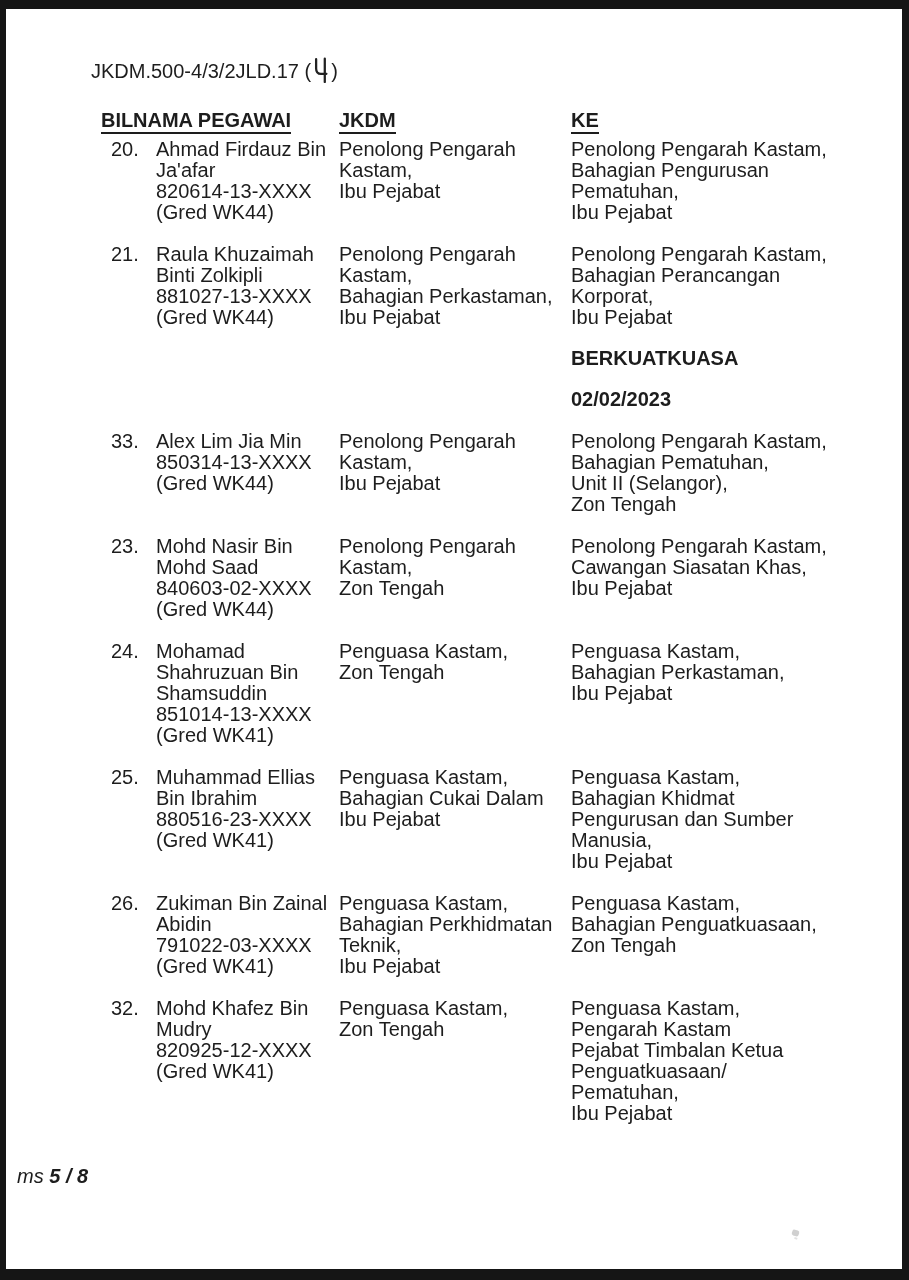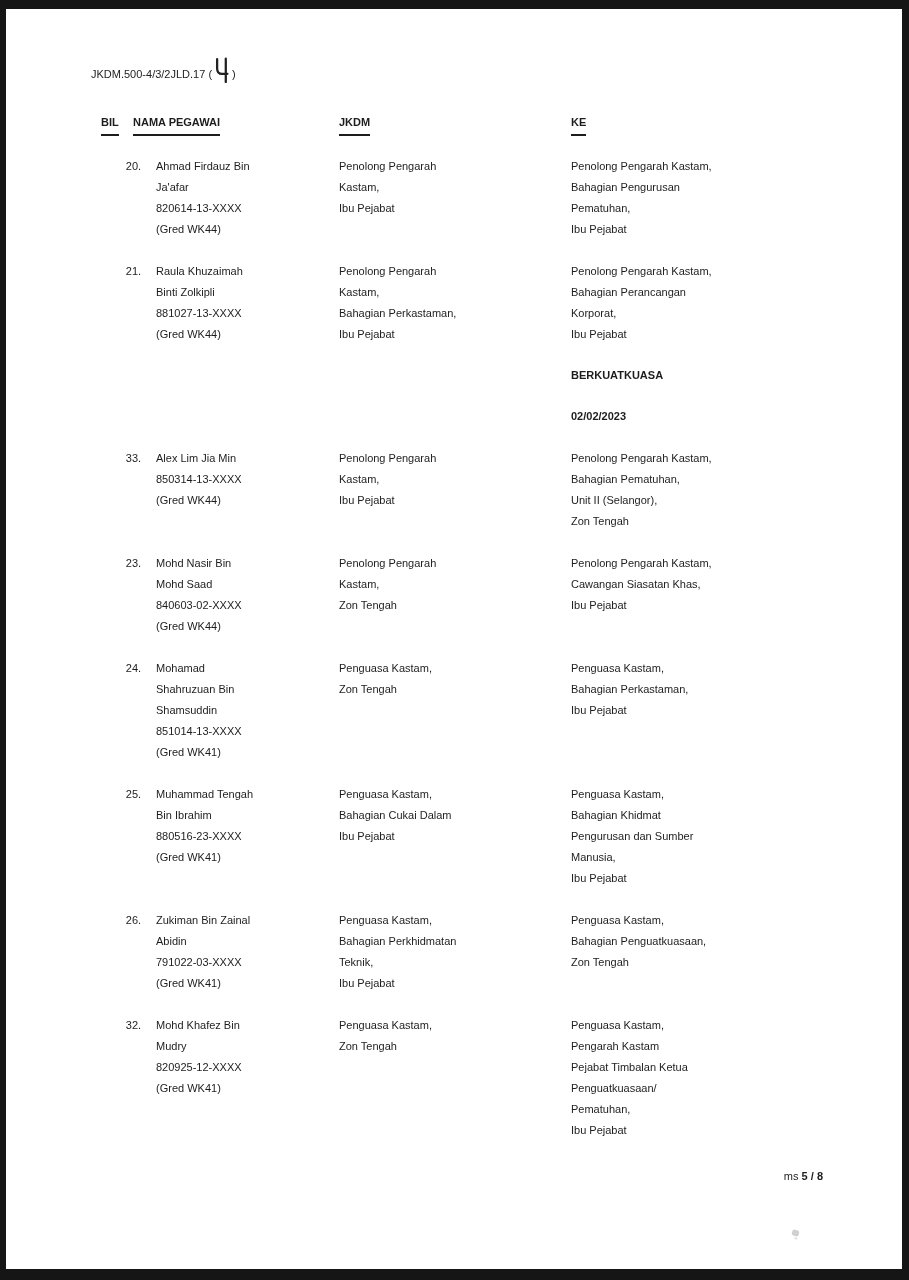--- a/index.html
+++ b/index.html
@@ -8,37 +8,37 @@
     font-family:"Liberation Sans", sans-serif;
   }
   .page{
     position:relative;width:909px;height:1280px;box-sizing:border-box;
     background:#ffffff;
     border-top:9px solid #151515;
     border-left:6px solid #151515;
     border-right:7px solid #151515;
     border-bottom:11px solid #151515;
     color:#1d1d1d;
-    font-size:11px;line-height:21px;
+    font-size:20px;line-height:21px;
     overflow:hidden;
   }
   .doc-ref{margin:48px 0 27px 85px;white-space:nowrap;}
   .hmark{display:inline-block;vertical-align:-5px;margin:0 1px;}
   .table{margin-left:95px;margin-right:40px;}
   .hdr-row,.row{display:grid;grid-template-columns:55px 183px 232px auto;}
-  .hdr-row{margin-bottom:20px;}
+  .hdr-row{margin-bottom:5px;}
   .row{margin-bottom:21px;}
   .hdr{font-weight:bold;}
   .hdr span{display:inline-block;border-bottom:2px solid #1d1d1d;padding-bottom:1px;}
   .hdr.nama span{margin-left:-23px;}
   .cell{min-width:0;}
-  .cell.bil .line{padding-left:10px;text-align:center;}
+  .cell.bil .line{padding-left:10px;}
   .line{white-space:nowrap;}
   .b{font-weight:bold;margin-top:20px;}
-  .footer{position:absolute;top:1157px;left:0;width:817px;text-align:right;white-space:nowrap;}
+  .footer{position:absolute;top:1157px;left:11px;width:817px;text-align:left;white-space:nowrap;font-style:italic;}
   .footer .b{font-weight:bold;}
   .artifact{
     position:absolute;top:1221px;left:786px;width:7px;height:6px;
     background:rgba(150,150,150,.45);border-radius:2px;transform:rotate(18deg);
     box-shadow:2px 5px 0 -2px rgba(170,170,170,.35);
   }
 </style>
 </head>
 <body>
 
@@ -170,21 +170,21 @@
             <div class="line">Penguasa Kastam,</div>
             <div class="line">Bahagian Perkastaman,</div>
             <div class="line">Ibu Pejabat</div>
           </div>
         </div>
         <div class="row">
           <div class="cell bil">
             <div class="line">25.</div>
           </div>
           <div class="cell nama">
-            <div class="line">Muhammad Tengah</div>
+            <div class="line">Muhammad Ellias</div>
             <div class="line">Bin Ibrahim</div>
             <div class="line">880516-23-XXXX</div>
             <div class="line">(Gred WK41)</div>
           </div>
           <div class="cell dari">
             <div class="line">Penguasa Kastam,</div>
             <div class="line">Bahagian Cukai Dalam</div>
             <div class="line">Ibu Pejabat</div>
           </div>
           <div class="cell ke">

